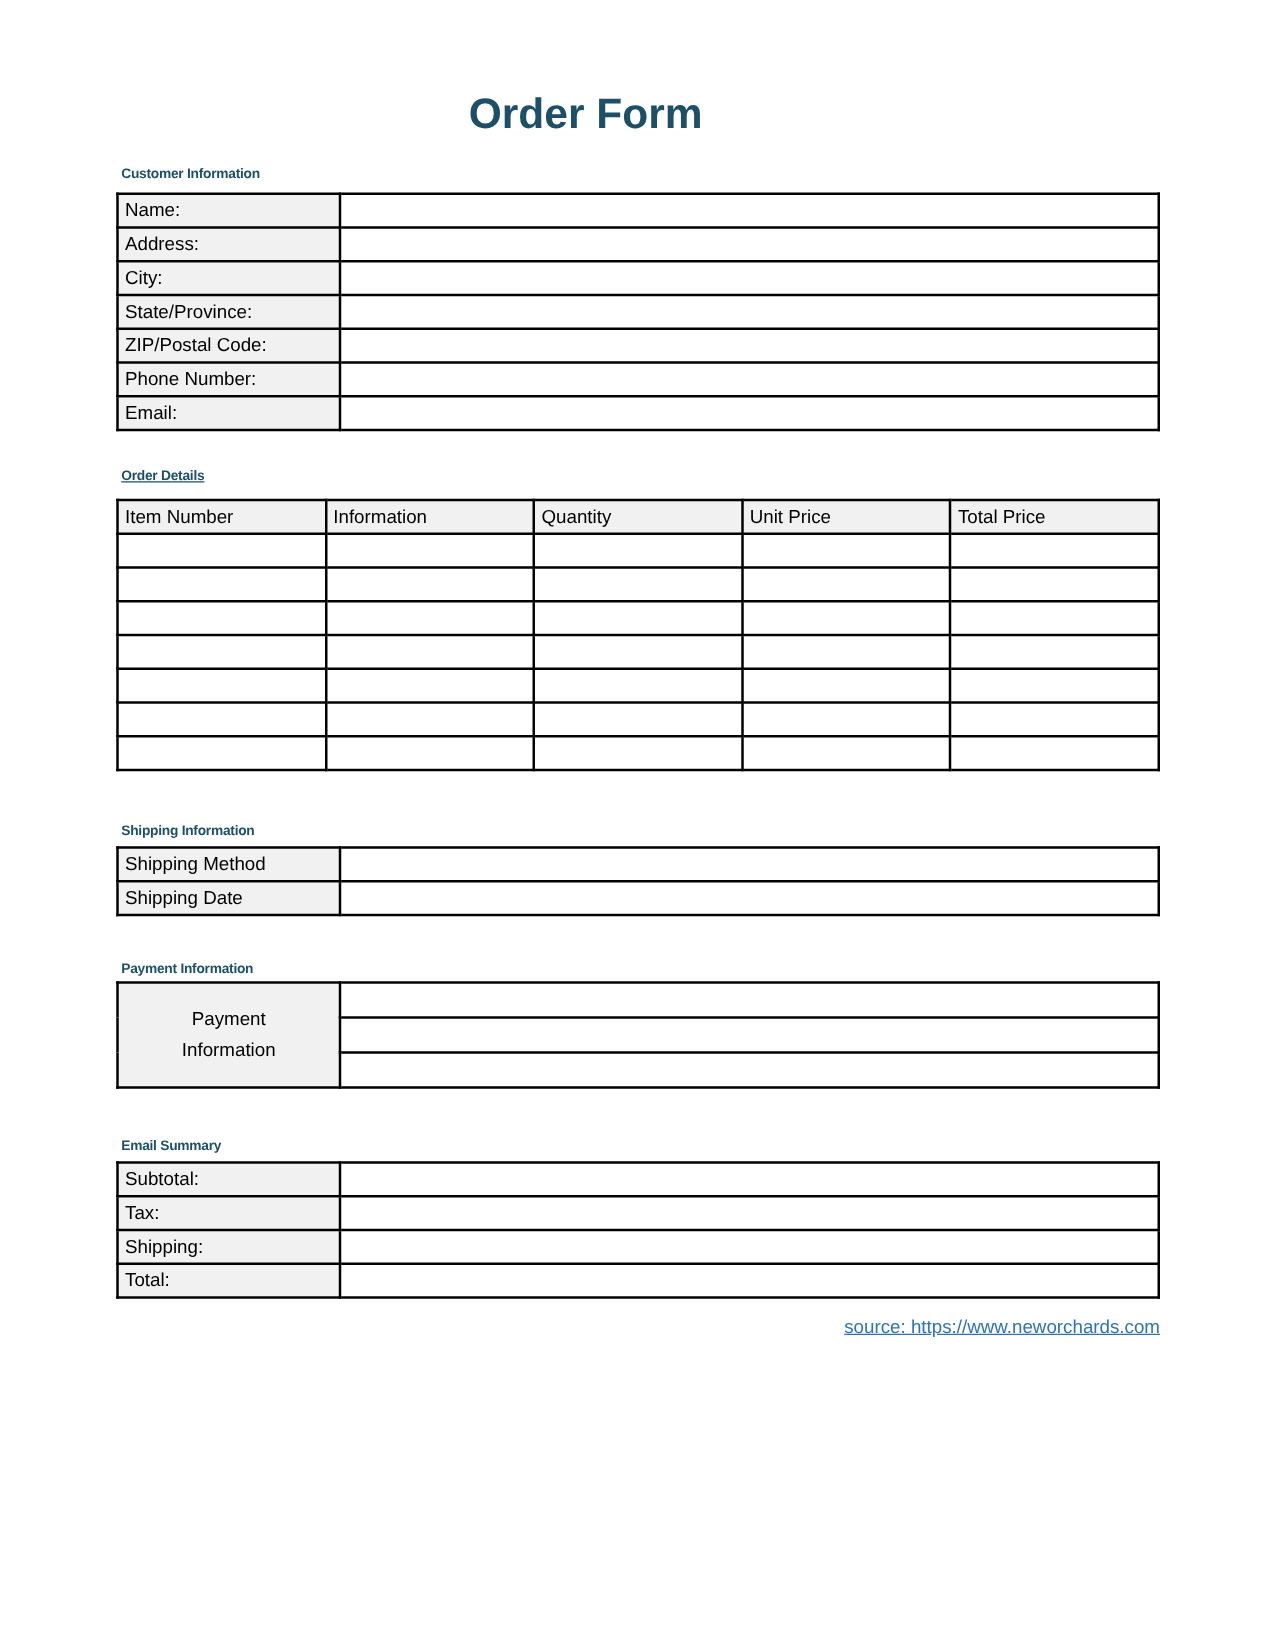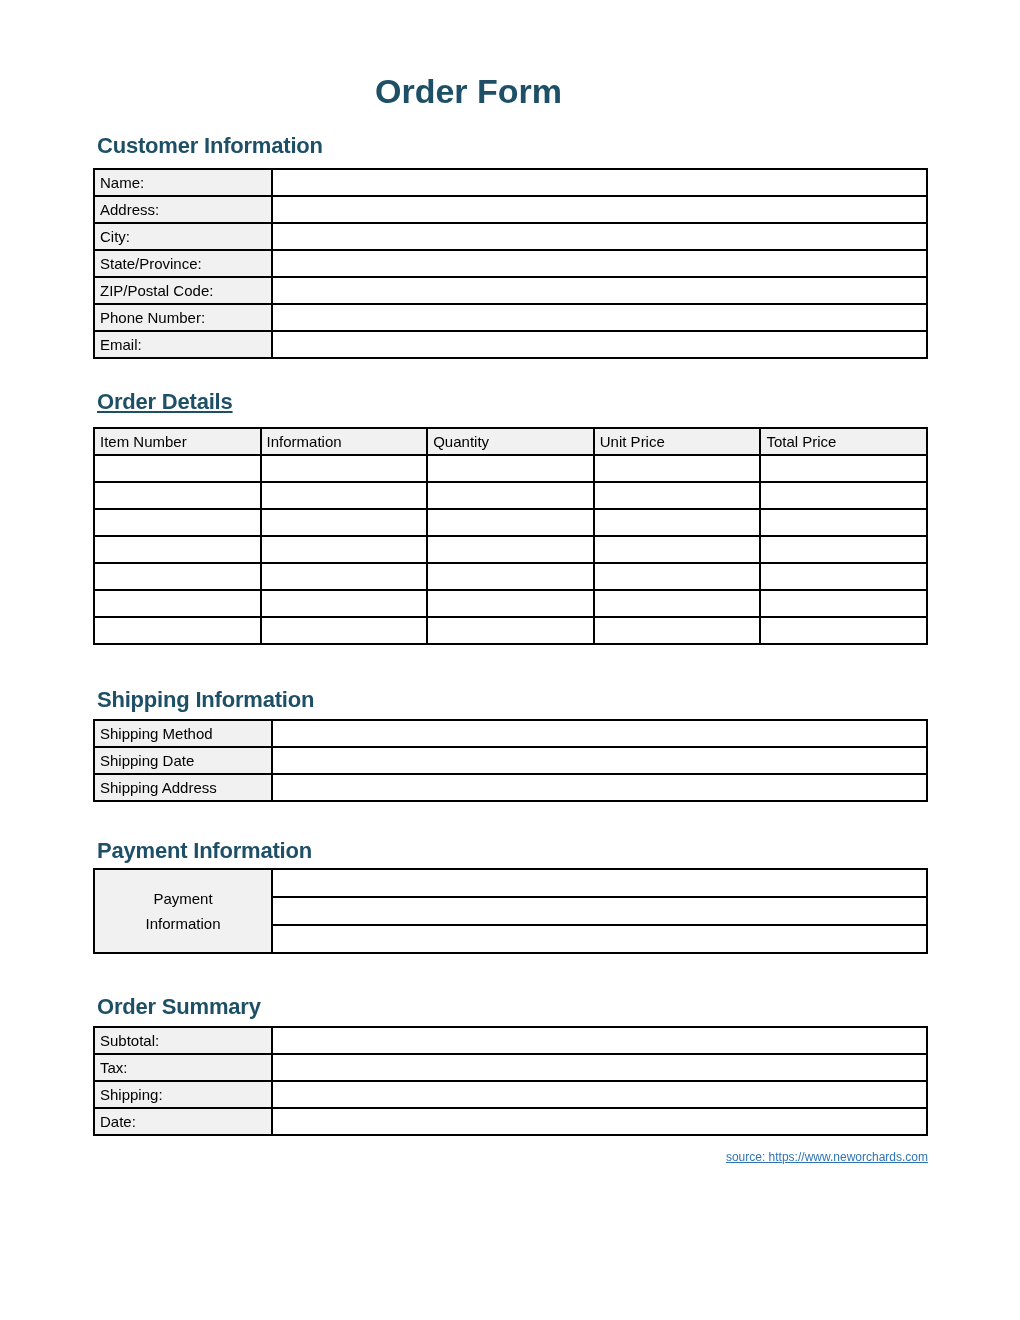--- a/index.html
+++ b/index.html
@@ -23,21 +23,21 @@
   .doc-title {
     margin: 0 0 22px 0;
     text-align: center;
     font-size: 34px;
     font-weight: bold;
     color: #1d4f66;
     letter-spacing: 0px;
   }
   .section-heading {
     margin: 16px 0 0 4px;
-    font-size: 22px;
+    font-size: 11px;
     font-weight: bold;
     color: #1d4f66;
     letter-spacing: -0.2px;
   }
   table {
     border-collapse: collapse;
     width: 835px;
     table-layout: fixed;
   }
   td, th {
@@ -71,21 +71,21 @@
 
   .payment-table td { height: 26px; text-align: center; }
   .payment-label-cell {
     white-space: pre-line;
     line-height: 1.7;
   }
   .source-line {
     width: 835px;
     margin-top: 14px;
     text-align: right;
-    font-size: 12px;
+    font-size: 15px;
   }
   .source-line a {
     color: #2e74b5;
     text-decoration: underline;
     cursor: pointer;
   }
 </style>
 </head>
 <body>
 
@@ -200,24 +200,20 @@
     <table class="kv-table">
       <tbody>
           <tr>
             <td class="label-cell">Shipping Method</td>
             <td class="value-cell"></td>
           </tr>
           <tr>
             <td class="label-cell">Shipping Date</td>
             <td class="value-cell"></td>
           </tr>
-          <tr>
-            <td class="label-cell">Shipping Address</td>
-            <td class="value-cell"></td>
-          </tr>
         </tbody>
     </table>
   </div>
 
   <div class="section sec-payment">
     <div class="section-heading">Payment Information</div>
     <table class="payment-table kv-table">
       <tbody>
           <tr>
             <td class="label-cell payment-label-cell" rowspan="3">Payment
@@ -228,37 +224,37 @@
             <td class="value-cell"></td>
           </tr>
           <tr>
             <td class="value-cell"></td>
           </tr>
         </tbody>
     </table>
   </div>
 
   <div class="section sec-summary">
-    <div class="section-heading">Order Summary</div>
+    <div class="section-heading">Email Summary</div>
     <table class="kv-table">
       <tbody>
           <tr>
             <td class="label-cell">Subtotal:</td>
             <td class="value-cell"></td>
           </tr>
           <tr>
             <td class="label-cell">Tax:</td>
             <td class="value-cell"></td>
           </tr>
           <tr>
             <td class="label-cell">Shipping:</td>
             <td class="value-cell"></td>
           </tr>
           <tr>
-            <td class="label-cell">Date:</td>
+            <td class="label-cell">Total:</td>
             <td class="value-cell"></td>
           </tr>
         </tbody>
     </table>
   </div>
 
   <div class="source-line">
     <a>source: https://www.neworchards.com</a>
   </div>
 

